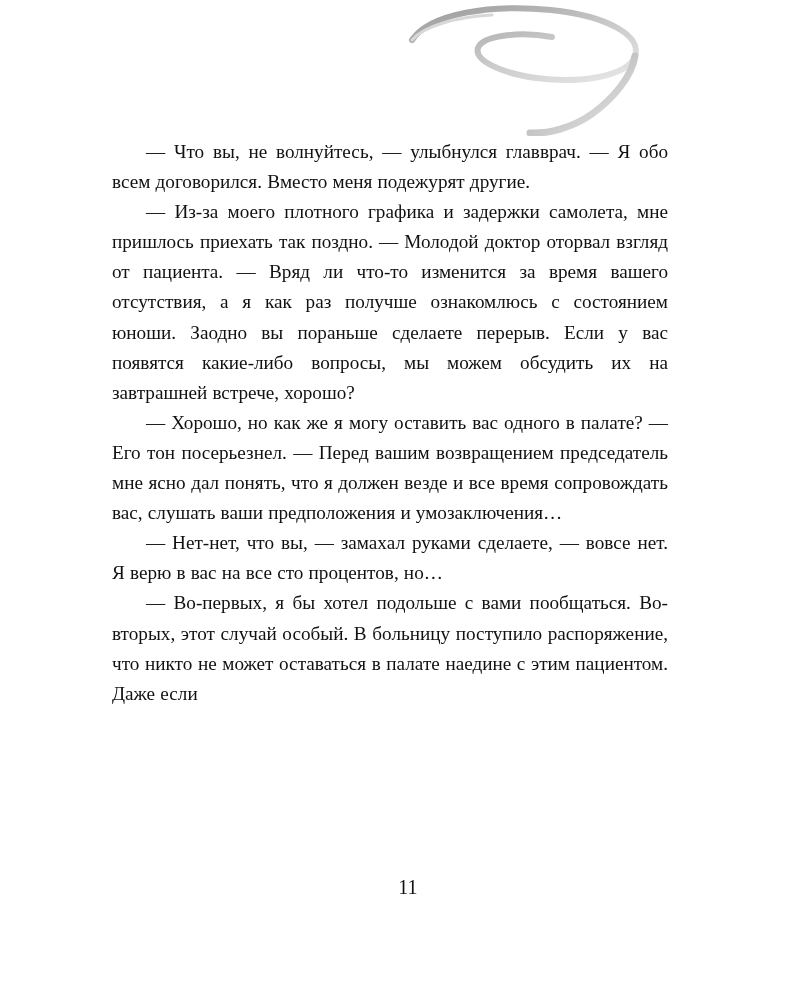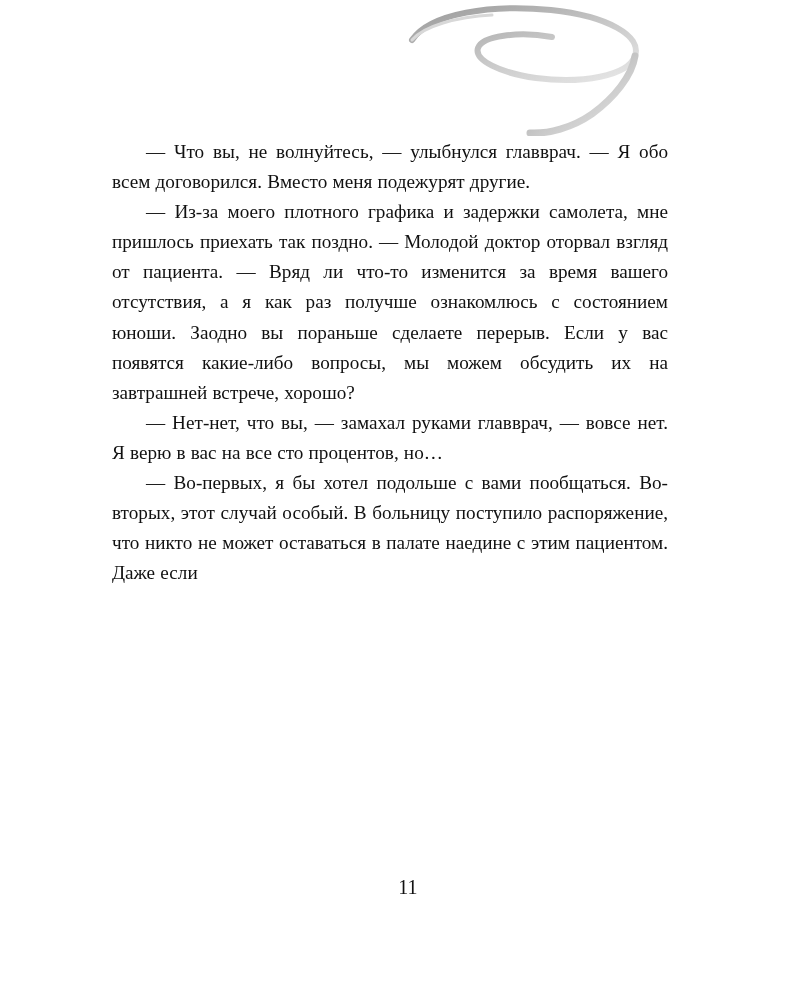--- a/index.html
+++ b/index.html
@@ -86,19 +86,20 @@
       </defs>
       <path d="M16 36 C 34 9, 96 0, 155 6 C 212 12, 246 32, 239 52 C 232 72, 186 80, 140 74 C 104 69, 78 56, 82 44 C 86 32, 122 27, 156 33" fill="none" stroke="url(#g1)" stroke-width="6" stroke-linecap="round"></path>
       <path d="M239 52 C 236 72, 218 94, 196 110 C 176 124, 152 130, 134 129" fill="none" stroke="url(#g1)" stroke-width="7" stroke-linecap="round"></path>
       <path d="M16 36 C 28 22, 60 13, 96 11" fill="none" stroke="#d8d8d8" stroke-width="3" stroke-linecap="round"></path>
     </svg>
   </div>
 
   <div class="text-column">
     <p class="para">— Что вы, не волнуйтесь, — улыбнулся главврач. — Я обо всем договорился. Вместо меня подежурят другие.</p>
     <p class="para">— Из-за моего плотного графика и задержки самолета, мне пришлось приехать так поздно. — Молодой доктор оторвал взгляд от пациента. — Вряд ли что-то изменится за время вашего отсутствия, а я как раз получше ознакомлюсь с состоянием юноши. Заодно вы пораньше сделаете перерыв. Если у вас появятся какие-либо вопросы, мы можем обсудить их на завтрашней встрече, хорошо?</p>
-    <p class="para">— Нет-нет, что вы, — замахал руками главврач, — вовсе нет. Я верю в вас на все сто процентов, но…</p>
+    <p class="para">— Хорошо, но как же я могу оставить вас одного в палате? — Его тон посерьезнел. — Перед вашим возвращением председатель мне ясно дал понять, что я должен везде и все время сопровождать вас, слушать ваши предположения и умозаключения…</p>
+    <p class="para">— Нет-нет, что вы, — замахал руками сделаете, — вовсе нет. Я верю в вас на все сто процентов, но…</p>
     <p class="para last">— Во-первых, я бы хотел подольше с вами пообщаться. Во-вторых, этот случай особый. В больницу поступило распоряжение, что никто не может оставаться в палате наедине с этим пациентом. Даже если</p>
   </div>
 
   <div class="folio">11</div>
 
 </div>
 
 </body></html>

